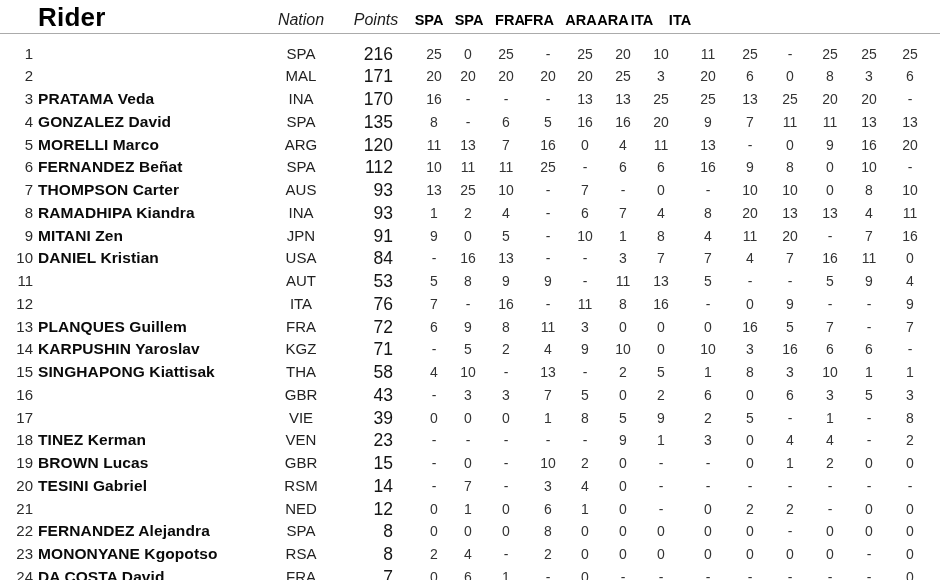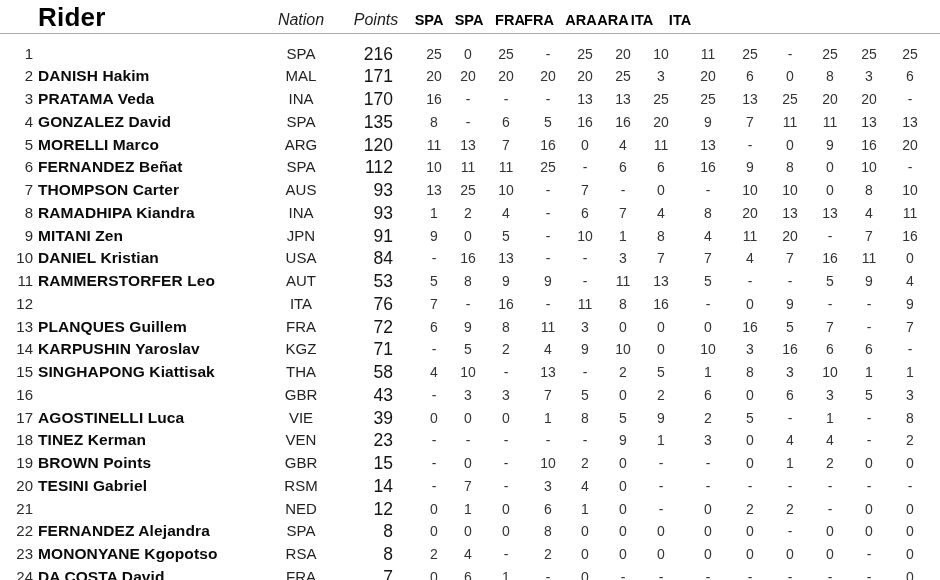--- a/index.html
+++ b/index.html
@@ -64,21 +64,20 @@
         <span class="cell c-score" style="left: 639px;">10</span>
         <span class="cell c-score" style="left: 686px;">11</span>
         <span class="cell c-score" style="left: 728px;">25</span>
         <span class="cell c-score" style="left: 768px;">-</span>
         <span class="cell c-score" style="left: 808px;">25</span>
         <span class="cell c-score" style="left: 847px;">25</span>
         <span class="cell c-score" style="left: 888px;">25</span>
       </div>
       <div class="row" style="top: 65.35px;">
         <span class="cell c-pos">2</span>
-        <span class="cell c-name">DANISH Hakim</span>
         <span class="cell c-nation">MAL</span>
         <span class="cell c-points">171</span>
         <span class="cell c-score" style="left: 412px;">20</span>
         <span class="cell c-score" style="left: 446px;">20</span>
         <span class="cell c-score" style="left: 484px;">20</span>
         <span class="cell c-score" style="left: 526px;">20</span>
         <span class="cell c-score" style="left: 563px;">20</span>
         <span class="cell c-score" style="left: 601px;">25</span>
         <span class="cell c-score" style="left: 639px;">3</span>
         <span class="cell c-score" style="left: 686px;">20</span>
@@ -235,21 +234,20 @@
         <span class="cell c-score" style="left: 639px;">7</span>
         <span class="cell c-score" style="left: 686px;">7</span>
         <span class="cell c-score" style="left: 728px;">4</span>
         <span class="cell c-score" style="left: 768px;">7</span>
         <span class="cell c-score" style="left: 808px;">16</span>
         <span class="cell c-score" style="left: 847px;">11</span>
         <span class="cell c-score" style="left: 888px;">0</span>
       </div>
       <div class="row" style="top: 270.1px;">
         <span class="cell c-pos">11</span>
-        <span class="cell c-name">RAMMERSTORFER Leo</span>
         <span class="cell c-nation">AUT</span>
         <span class="cell c-points">53</span>
         <span class="cell c-score" style="left: 412px;">5</span>
         <span class="cell c-score" style="left: 446px;">8</span>
         <span class="cell c-score" style="left: 484px;">9</span>
         <span class="cell c-score" style="left: 526px;">9</span>
         <span class="cell c-score" style="left: 563px;">-</span>
         <span class="cell c-score" style="left: 601px;">11</span>
         <span class="cell c-score" style="left: 639px;">13</span>
         <span class="cell c-score" style="left: 686px;">5</span>
@@ -347,21 +345,20 @@
         <span class="cell c-score" style="left: 639px;">2</span>
         <span class="cell c-score" style="left: 686px;">6</span>
         <span class="cell c-score" style="left: 728px;">0</span>
         <span class="cell c-score" style="left: 768px;">6</span>
         <span class="cell c-score" style="left: 808px;">3</span>
         <span class="cell c-score" style="left: 847px;">5</span>
         <span class="cell c-score" style="left: 888px;">3</span>
       </div>
       <div class="row" style="top: 406.6px;">
         <span class="cell c-pos">17</span>
-        <span class="cell c-name">AGOSTINELLI Luca</span>
         <span class="cell c-nation">VIE</span>
         <span class="cell c-points">39</span>
         <span class="cell c-score" style="left: 412px;">0</span>
         <span class="cell c-score" style="left: 446px;">0</span>
         <span class="cell c-score" style="left: 484px;">0</span>
         <span class="cell c-score" style="left: 526px;">1</span>
         <span class="cell c-score" style="left: 563px;">8</span>
         <span class="cell c-score" style="left: 601px;">5</span>
         <span class="cell c-score" style="left: 639px;">9</span>
         <span class="cell c-score" style="left: 686px;">2</span>
@@ -385,21 +382,21 @@
         <span class="cell c-score" style="left: 639px;">1</span>
         <span class="cell c-score" style="left: 686px;">3</span>
         <span class="cell c-score" style="left: 728px;">0</span>
         <span class="cell c-score" style="left: 768px;">4</span>
         <span class="cell c-score" style="left: 808px;">4</span>
         <span class="cell c-score" style="left: 847px;">-</span>
         <span class="cell c-score" style="left: 888px;">2</span>
       </div>
       <div class="row" style="top: 452.1px;">
         <span class="cell c-pos">19</span>
-        <span class="cell c-name">BROWN Points</span>
+        <span class="cell c-name">BROWN Lucas</span>
         <span class="cell c-nation">GBR</span>
         <span class="cell c-points">15</span>
         <span class="cell c-score" style="left: 412px;">-</span>
         <span class="cell c-score" style="left: 446px;">0</span>
         <span class="cell c-score" style="left: 484px;">-</span>
         <span class="cell c-score" style="left: 526px;">10</span>
         <span class="cell c-score" style="left: 563px;">2</span>
         <span class="cell c-score" style="left: 601px;">0</span>
         <span class="cell c-score" style="left: 639px;">-</span>
         <span class="cell c-score" style="left: 686px;">-</span>

